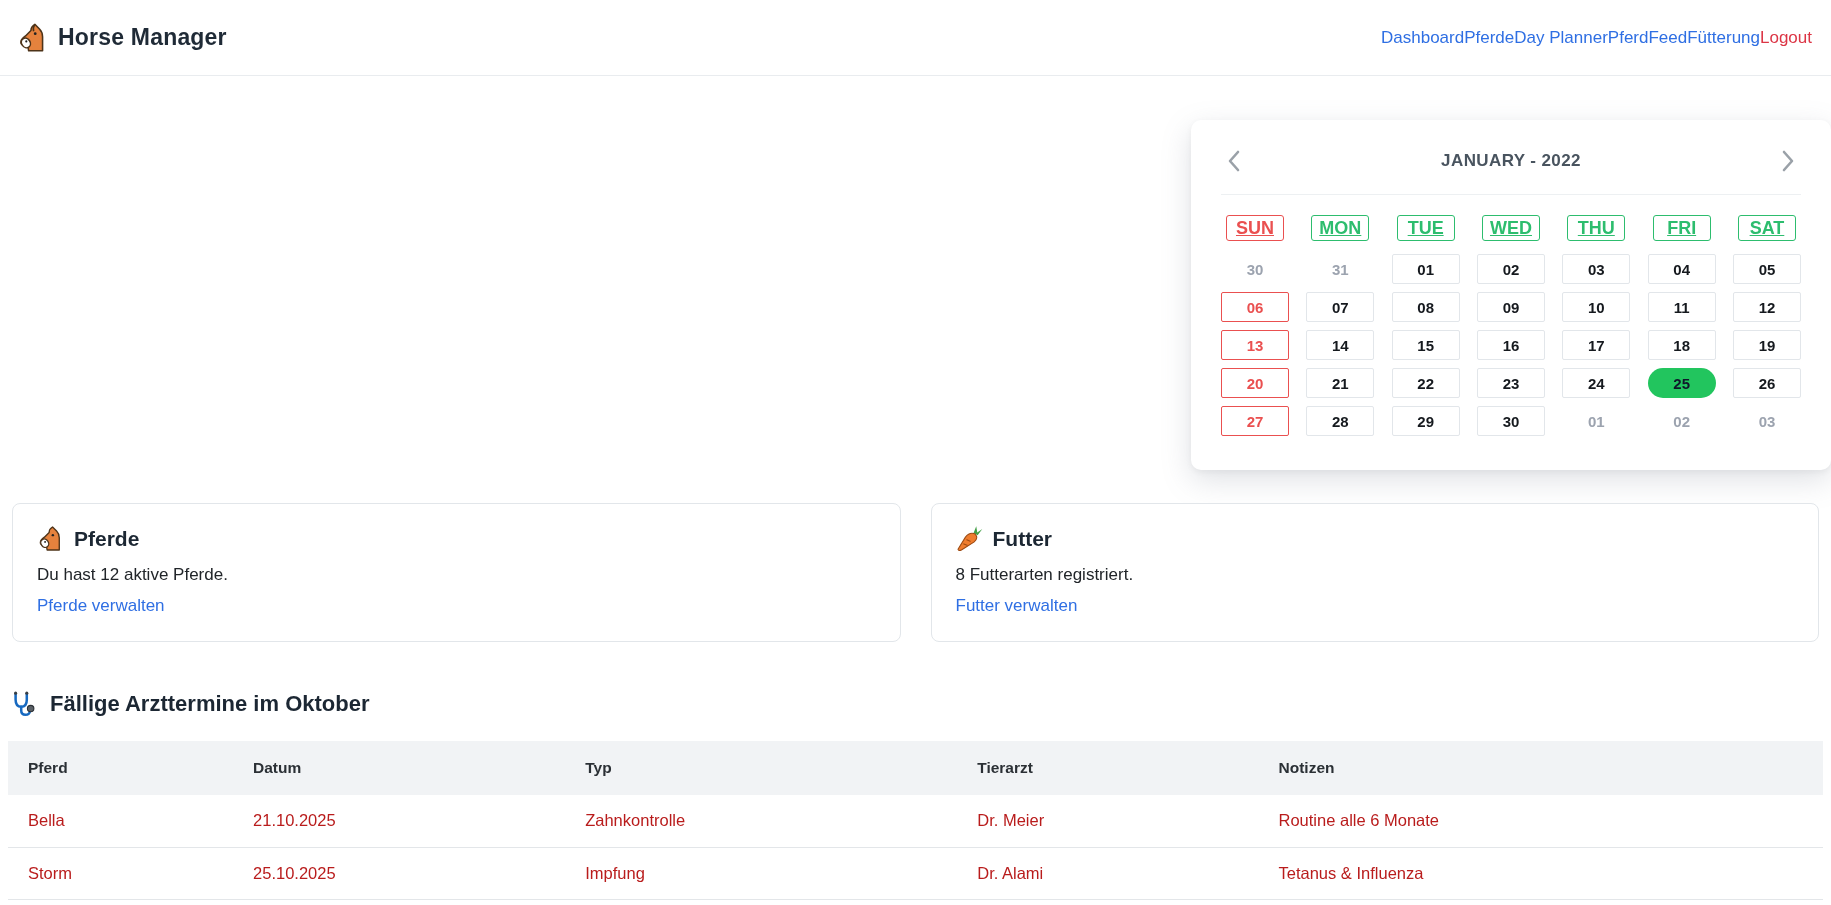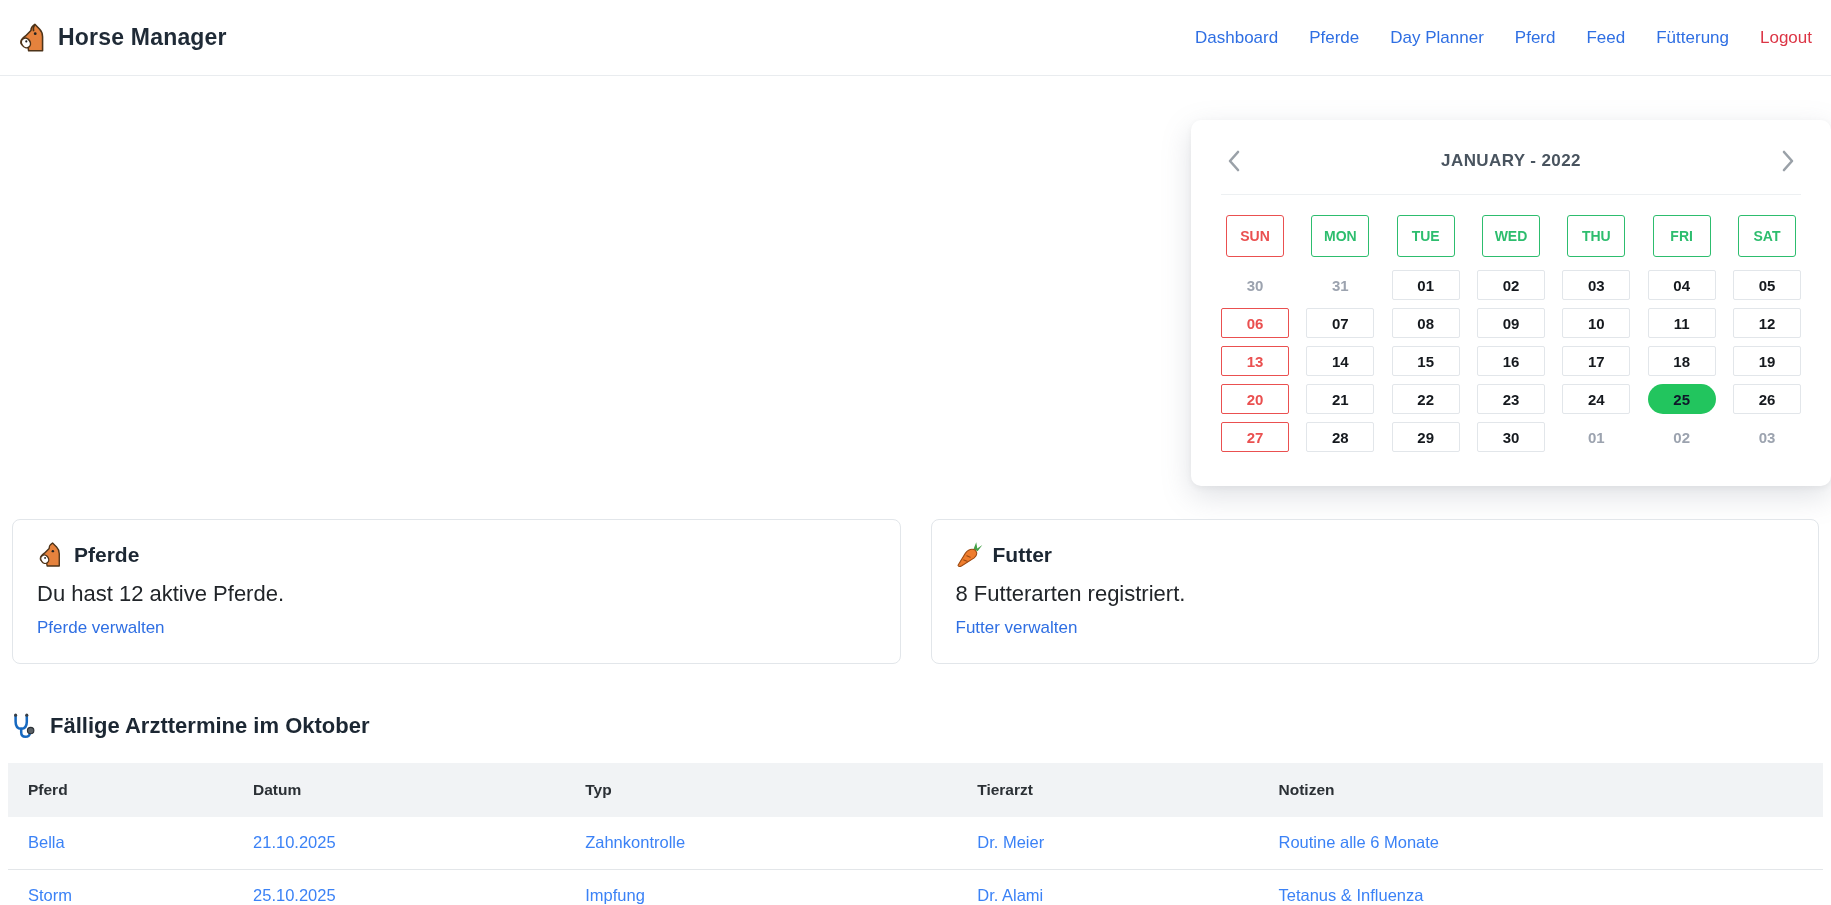--- a/index.html
+++ b/index.html
@@ -10,75 +10,75 @@
     color: #15191e;
   }
 
   
   .navbar {
     height: 76px; display: flex; align-items: center; justify-content: space-between;
     padding: 0 19px 0 17px; border-bottom: 1px solid #e9ecef; background: #fff;
   }
   .brand { display: flex; align-items: center; gap: 10px; cursor: pointer; }
   .brand-title { font-size: 23px; font-weight: bold; color: #1f2a36; letter-spacing: .2px; }
-  .nav-links { display: flex; align-items: flex-start; gap: 31px; }
+  .nav-links { display: flex; align-items: flex-start; }
   .nav-link { font-size: 17px; color: var(--link-blue, #2f6fe3); text-decoration: none; cursor: pointer; }
   .nav-link.danger { color: var(--logout-red, #dc3545); }
 
   
   .cal-wrap { display: flex; justify-content: flex-end; margin-top: 44px; }
   .cal-card {
     width: 640px; background: #fff; border-radius: 10px; padding: 20px 30px 34px;
     box-shadow: 0 10px 30px rgba(110,120,135,.22), 0 2px 6px rgba(0,0,0,.05);
   }
   .cal-header { display: flex; align-items: center; justify-content: space-between; padding: 8px 2px 20px; }
   .cal-nav { background: none; border: none; cursor: pointer; padding: 2px 4px; line-height: 0; }
   .cal-title { font-size: 17px; font-weight: 600; color: #49545f; letter-spacing: .4px; }
   .cal-divider { border-top: 1px solid #edf0f2; margin-bottom: 20px; }
   .cal-grid {
     display: grid; grid-template-columns: repeat(7, 68px);
     justify-content: space-between; row-gap: 8px;
   }
   .dow-cell { display: flex; justify-content: center; margin-bottom: 5px; }
   .dow {
-    width: 58px; height: 42px; display: flex; align-items: center; justify-content: center;
-    font-size: 14px; font-weight: 700; border: 1px solid; border-radius: 3px;
+    width: 58px; height: 26px; display: flex; align-items: center; justify-content: center;
+    font-size: 18px; font-weight: 700; border: 1px solid; border-radius: 3px; text-decoration: underline;
   }
   .dow.weekday { color: var(--cal-green, #2dbd6e); border-color: var(--cal-green, #2dbd6e); }
   .dow.sunday  { color: var(--cal-red, #ea5050);  border-color: var(--cal-red, #ea5050); }
   .day {
     height: 30px; display: flex; align-items: center; justify-content: center;
     font-size: 15px; font-weight: 700; color: #15191e;
     border: 1px solid #e2e6ea; border-radius: 2px; cursor: pointer; background: #fff;
   }
   .day.sunday { color: var(--cal-red, #ea5050); border-color: var(--cal-red, #ea5050); }
   .day.muted { border: none; color: var(--muted-gray, #9ca3af); background: transparent; }
   .day.selected {
     background: var(--selected-green, #22c55e); border: none; color: #0f172a; border-radius: 15px;
   }
 
   
   .cards { display: flex; gap: 30px; margin: 33px 12px 0; }
   .card { flex: 1; border: 1px solid #e2e6ea; border-radius: 8px; padding: 21px 24px 25px; background: #fff; }
   .card-title { display: flex; align-items: center; gap: 10px; font-size: 21px; font-weight: bold; color: #1c2733; }
-  .card-text { margin-top: 13px; font-size: 22px; color: #212529; }
+  .card-text { margin-top: 13px; font-size: 17px; color: #212529; }
   .card-link { display: inline-block; margin-top: 11px; font-size: 17px; color: var(--link-blue, #2f6fe3); text-decoration: none; cursor: pointer; }
 
   
   .section-head { display: flex; align-items: center; gap: 12px; margin: 48px 8px 0 10px; }
   .section-title { font-size: 22px; font-weight: bold; color: #1c2733; }
 
   .table-wrap { margin: 23px 8px 0; }
   table { width: 100%; border-collapse: collapse; }
   thead th {
     background: #f1f3f5; text-align: left; font-size: 15.5px; font-weight: bold; color: #2b3035;
     height: 54px; padding-left: 20px;
   }
   tbody td {
-    height: 52px; padding-left: 20px; font-size: 16.5px; color: #3b82f6;
+    height: 52px; padding-left: 20px; font-size: 16.5px; color: #b91c1c;
     border-bottom: 1px solid #e3e6e9; background: #fff;
   }
 
   .footer-line { margin-top: 24px; border-top: 1px solid #e2e5e9; height: 9px; background: #fbfbfc; }
 </style>
 </head>
 <body>
 
 <nav class="navbar">
   <div class="brand">

